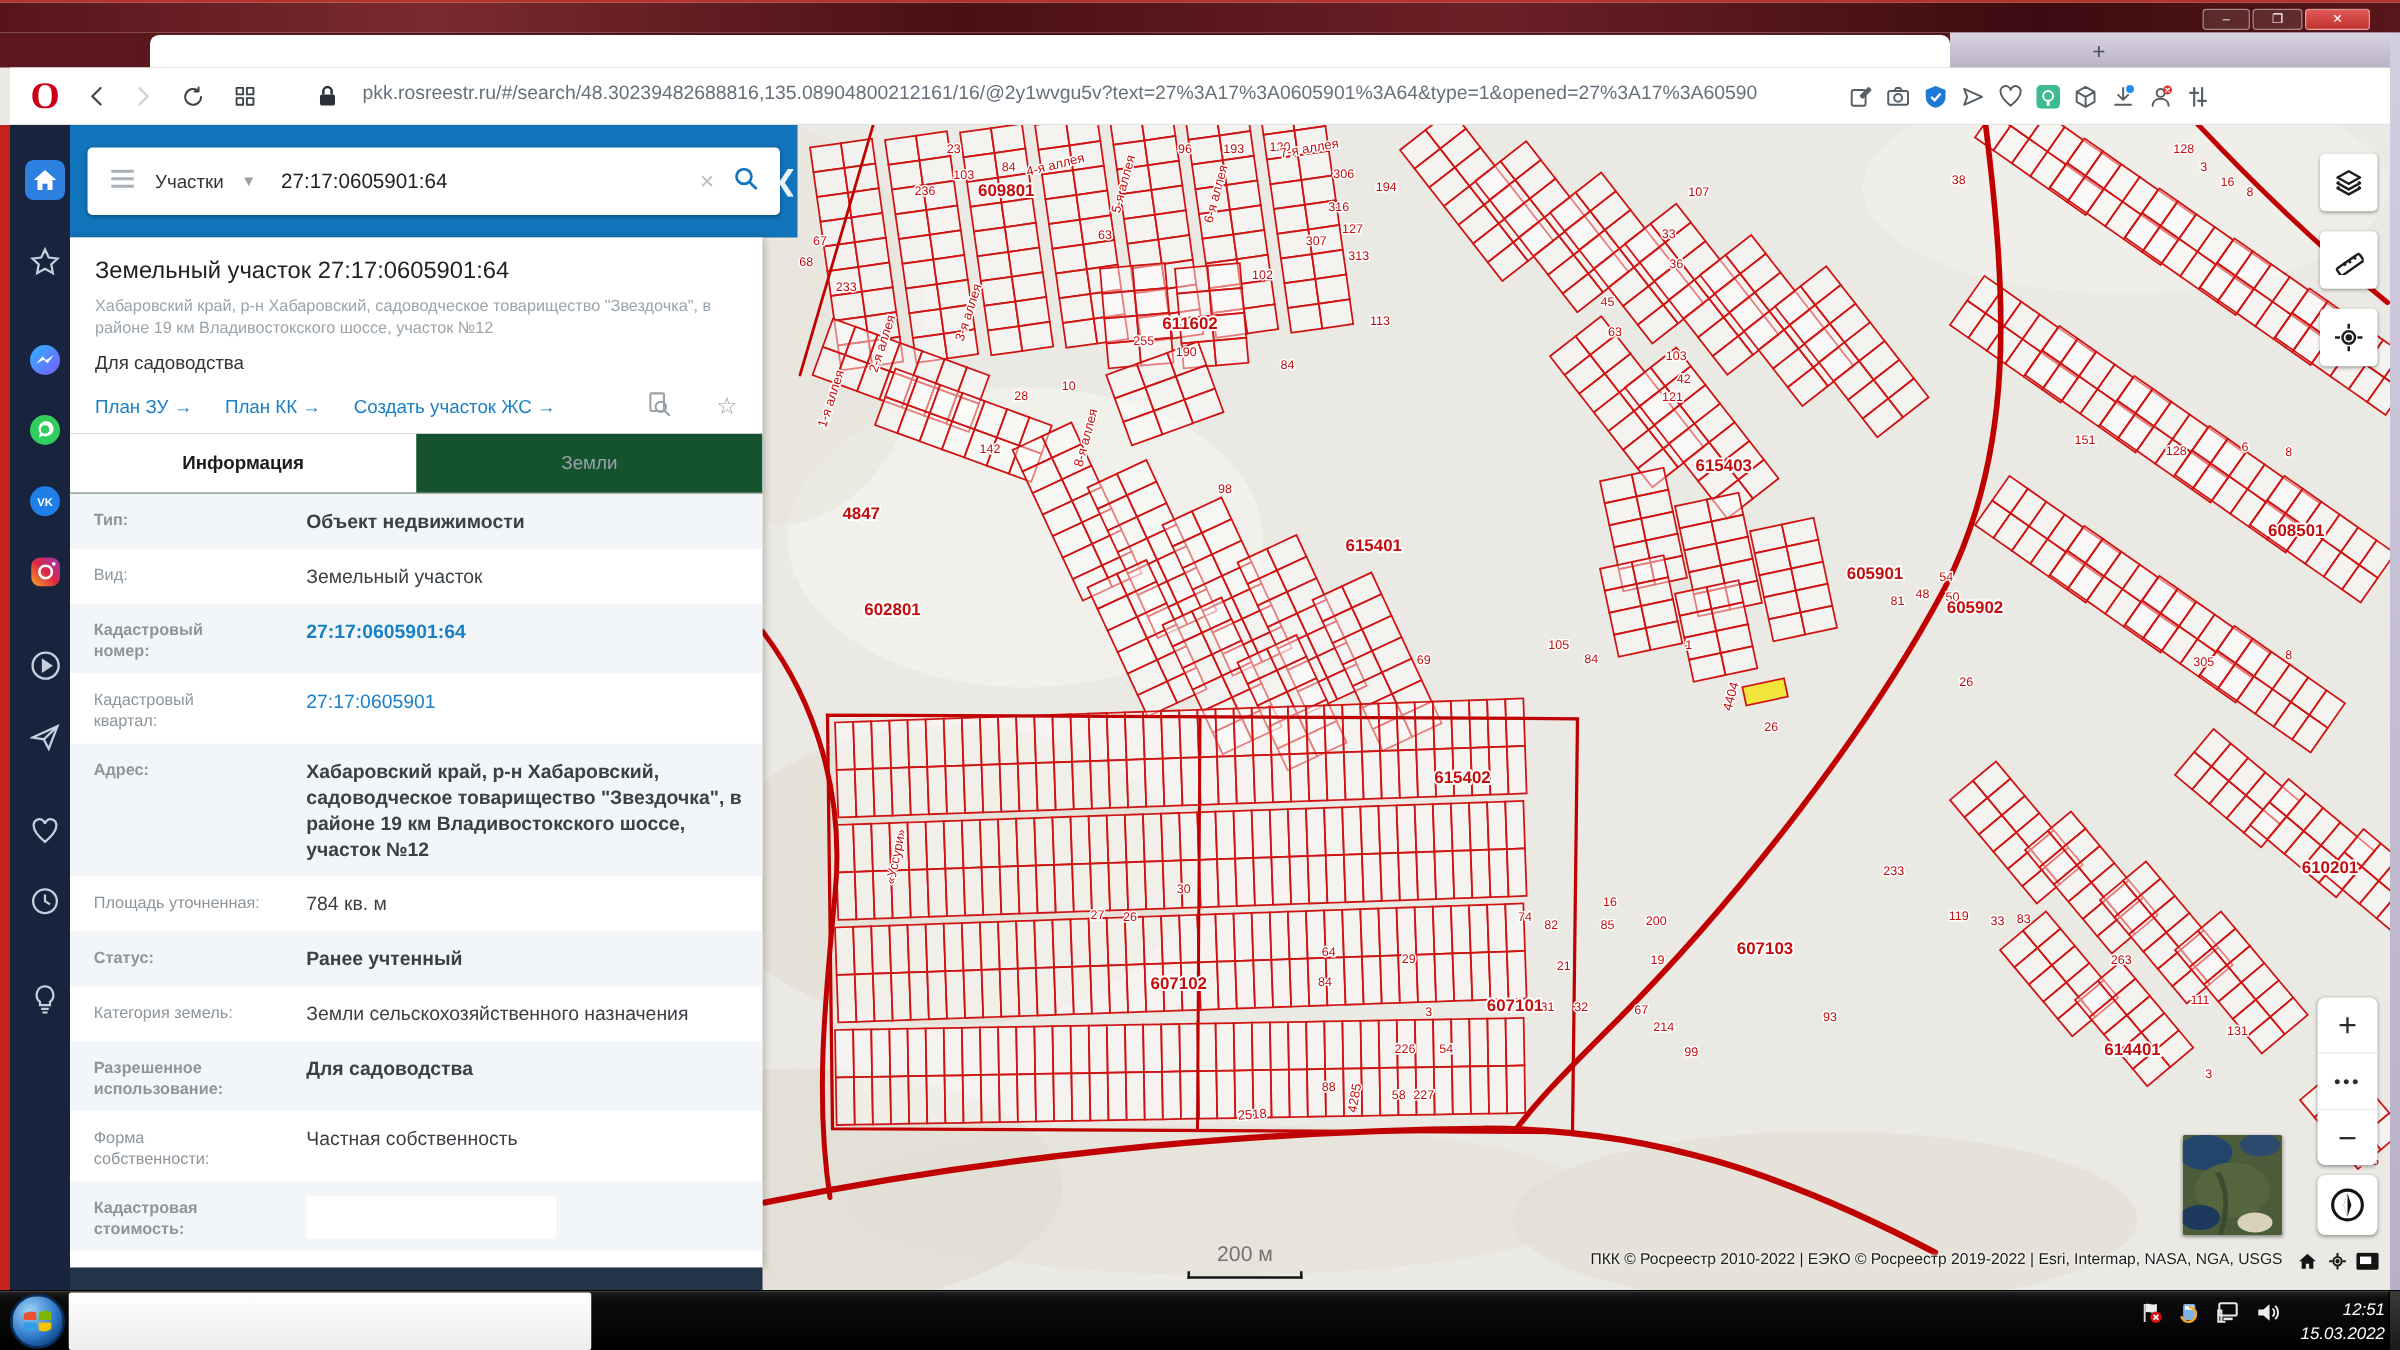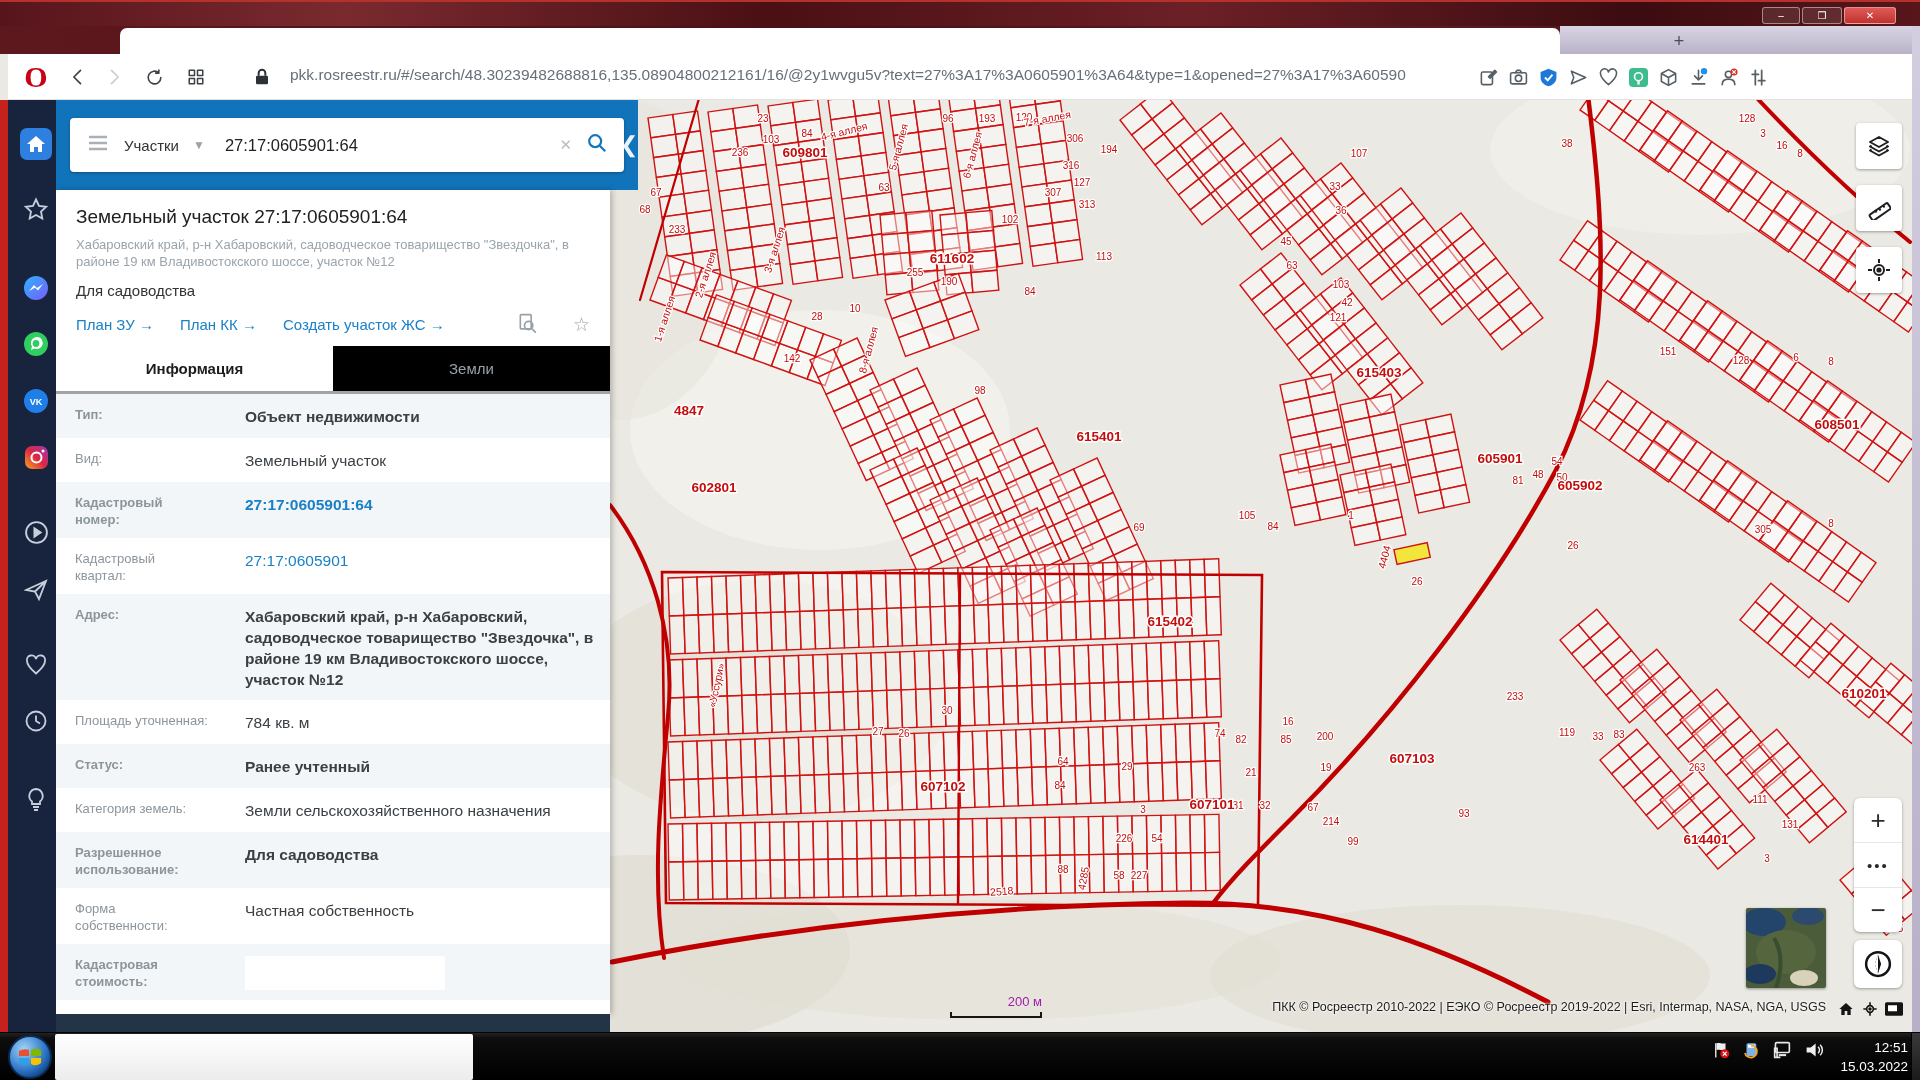--- a/index.html
+++ b/index.html
@@ -43,58 +43,58 @@
   .collapse{position:absolute;left:620px;top:132px;color:#eaf3fa;font-size:22px;}
   .panel{position:absolute;left:56px;top:190px;width:554px;height:824px;background:#fff;overflow:hidden;
     box-shadow:2px 0 6px rgba(0,0,0,.25);}
   .panel-footer{position:absolute;left:56px;top:1014px;width:554px;height:18px;background:#243447;}
   .p-title{margin:16px 20px 0;font-size:19px;font-weight:normal;color:#212121;}
   .p-sub{margin:8px 20px 0;font-size:13px;line-height:17px;color:#9aa4ac;}
   .p-usage{margin:12px 20px 0;font-size:15px;color:#333;}
   .p-links{margin:14px 20px 10px;font-size:15px;display:flex;gap:26px;align-items:center;}
   .p-links a{color:#1b80c6;text-decoration:none;}
   .p-links .spacer{flex:1;}
-  .tabs{display:flex;height:48px;background:#000000;border-bottom:3px solid #a3a3a3;}
+  .tabs{display:flex;height:48px;background:#14532d;border-bottom:1px solid #a3a3a3;}
   .tabs .tab{flex:1;display:flex;align-items:center;justify-content:center;font-size:15px;color:#97a1a9;}
   .tabs .tab.active{background:#fff;color:#1c1c1c;font-weight:bold;}
   .row{display:flex;min-height:44px;padding:12px 0 10px;}
   .row.alt{background:#f3f6f8;font-weight:bold;}
   .row .lab{width:152px;padding-left:19px;font-size:13px;line-height:17px;color:#8c959c;flex:none;}
   .row .val{padding-left:37px;padding-right:14px;font-size:15.5px;line-height:21px;color:#3b4045;}
   .row .val.link{color:#1a80c6;}
   .row .valbox{margin-left:37px;width:200px;height:34px;background:#fff;}
   
   .mbtn{position:absolute;width:46px;height:46px;background:#fff;border-radius:4px;
     box-shadow:0 1px 3px rgba(0,0,0,.35);display:flex;align-items:center;justify-content:center;}
   .zstack{position:absolute;left:1854px;top:798px;width:48px;height:134px;background:#fff;border-radius:6px;
     box-shadow:0 1px 3px rgba(0,0,0,.35);display:flex;flex-direction:column;}
   .zstack>div{flex:1;display:flex;align-items:center;justify-content:center;font-size:26px;color:#2b2b2b;}
   .zstack>div+div{border-top:1px solid #e6e6e6;}
   .compassbtn{position:absolute;left:1854px;top:940px;width:48px;height:48px;background:#fff;border-radius:6px;
     box-shadow:0 1px 3px rgba(0,0,0,.35);display:flex;align-items:center;justify-content:center;}
   .minimap{position:absolute;left:1746px;top:908px;width:80px;height:80px;border-radius:2px;overflow:hidden;
     box-shadow:0 1px 3px rgba(0,0,0,.4);}
-  .scalebar{position:absolute;left:950px;top:994px;width:92px;text-align:right;font-size:13px;color:#a21caf;}
+  .scalebar{position:absolute;left:950px;top:994px;width:92px;text-align:center;font-size:17px;color:#737373;}
   .scalebar .line{margin-top:3px;height:6px;border-bottom:2px solid #151515;
     border-left:2px solid #151515;border-right:2px solid #151515;}
   .attrib{position:absolute;left:0;top:1000px;width:1826px;text-align:right;font-size:12.5px;color:#1d1d1d;
     text-shadow:0 0 3px #fff,0 0 3px #fff;white-space:nowrap;}
   .attrib-ic{position:absolute;top:999px;width:20px;height:20px;display:flex;align-items:center;justify-content:center;}
   
   .rborder{position:absolute;right:0;top:26px;width:8px;height:1006px;background:linear-gradient(180deg,#d3cde0,#b7b0c7);}
   
   .taskbar{position:absolute;left:0;top:1032px;width:1920px;height:48px;
     background:linear-gradient(180deg,#222 0%,#0d0d0d 12%,#060606 60%,#000);border-top:1px solid #050505;}
   .orb{position:absolute;left:8px;top:2px;width:44px;height:44px;border-radius:50%;
     background:radial-gradient(circle at 35% 30%,#9fd4f7,#2e77c8 55%,#0a3a77 85%);
     border:2px solid #0a2b55;display:flex;align-items:center;justify-content:center;}
   .whitebtn{position:absolute;left:55px;top:1px;width:418px;height:46px;background:linear-gradient(180deg,#ffffff,#ececec);
     border-radius:2px;}
   .tray{position:absolute;right:96px;top:8px;display:flex;gap:12px;align-items:center;}
-  .clock{position:absolute;right:12px;top:5px;text-align:right;color:#fff;font-size:13.5px;line-height:19px;}
+  .clock{position:absolute;right:12px;top:5px;text-align:right;color:#fff;font-size:13.5px;line-height:19px;font-style:italic;}
   .showdesk{position:absolute;right:0;top:0;width:9px;height:48px;background:linear-gradient(180deg,#3a3a3a,#1a1a1a);
     border-left:1px solid #000;}
 </style>
 </head>
 <body>
 
 <div class="screen">
 
   <div class="titlebar">
     <div class="win-btn" style="left:1762px;width:38px">–</div>

